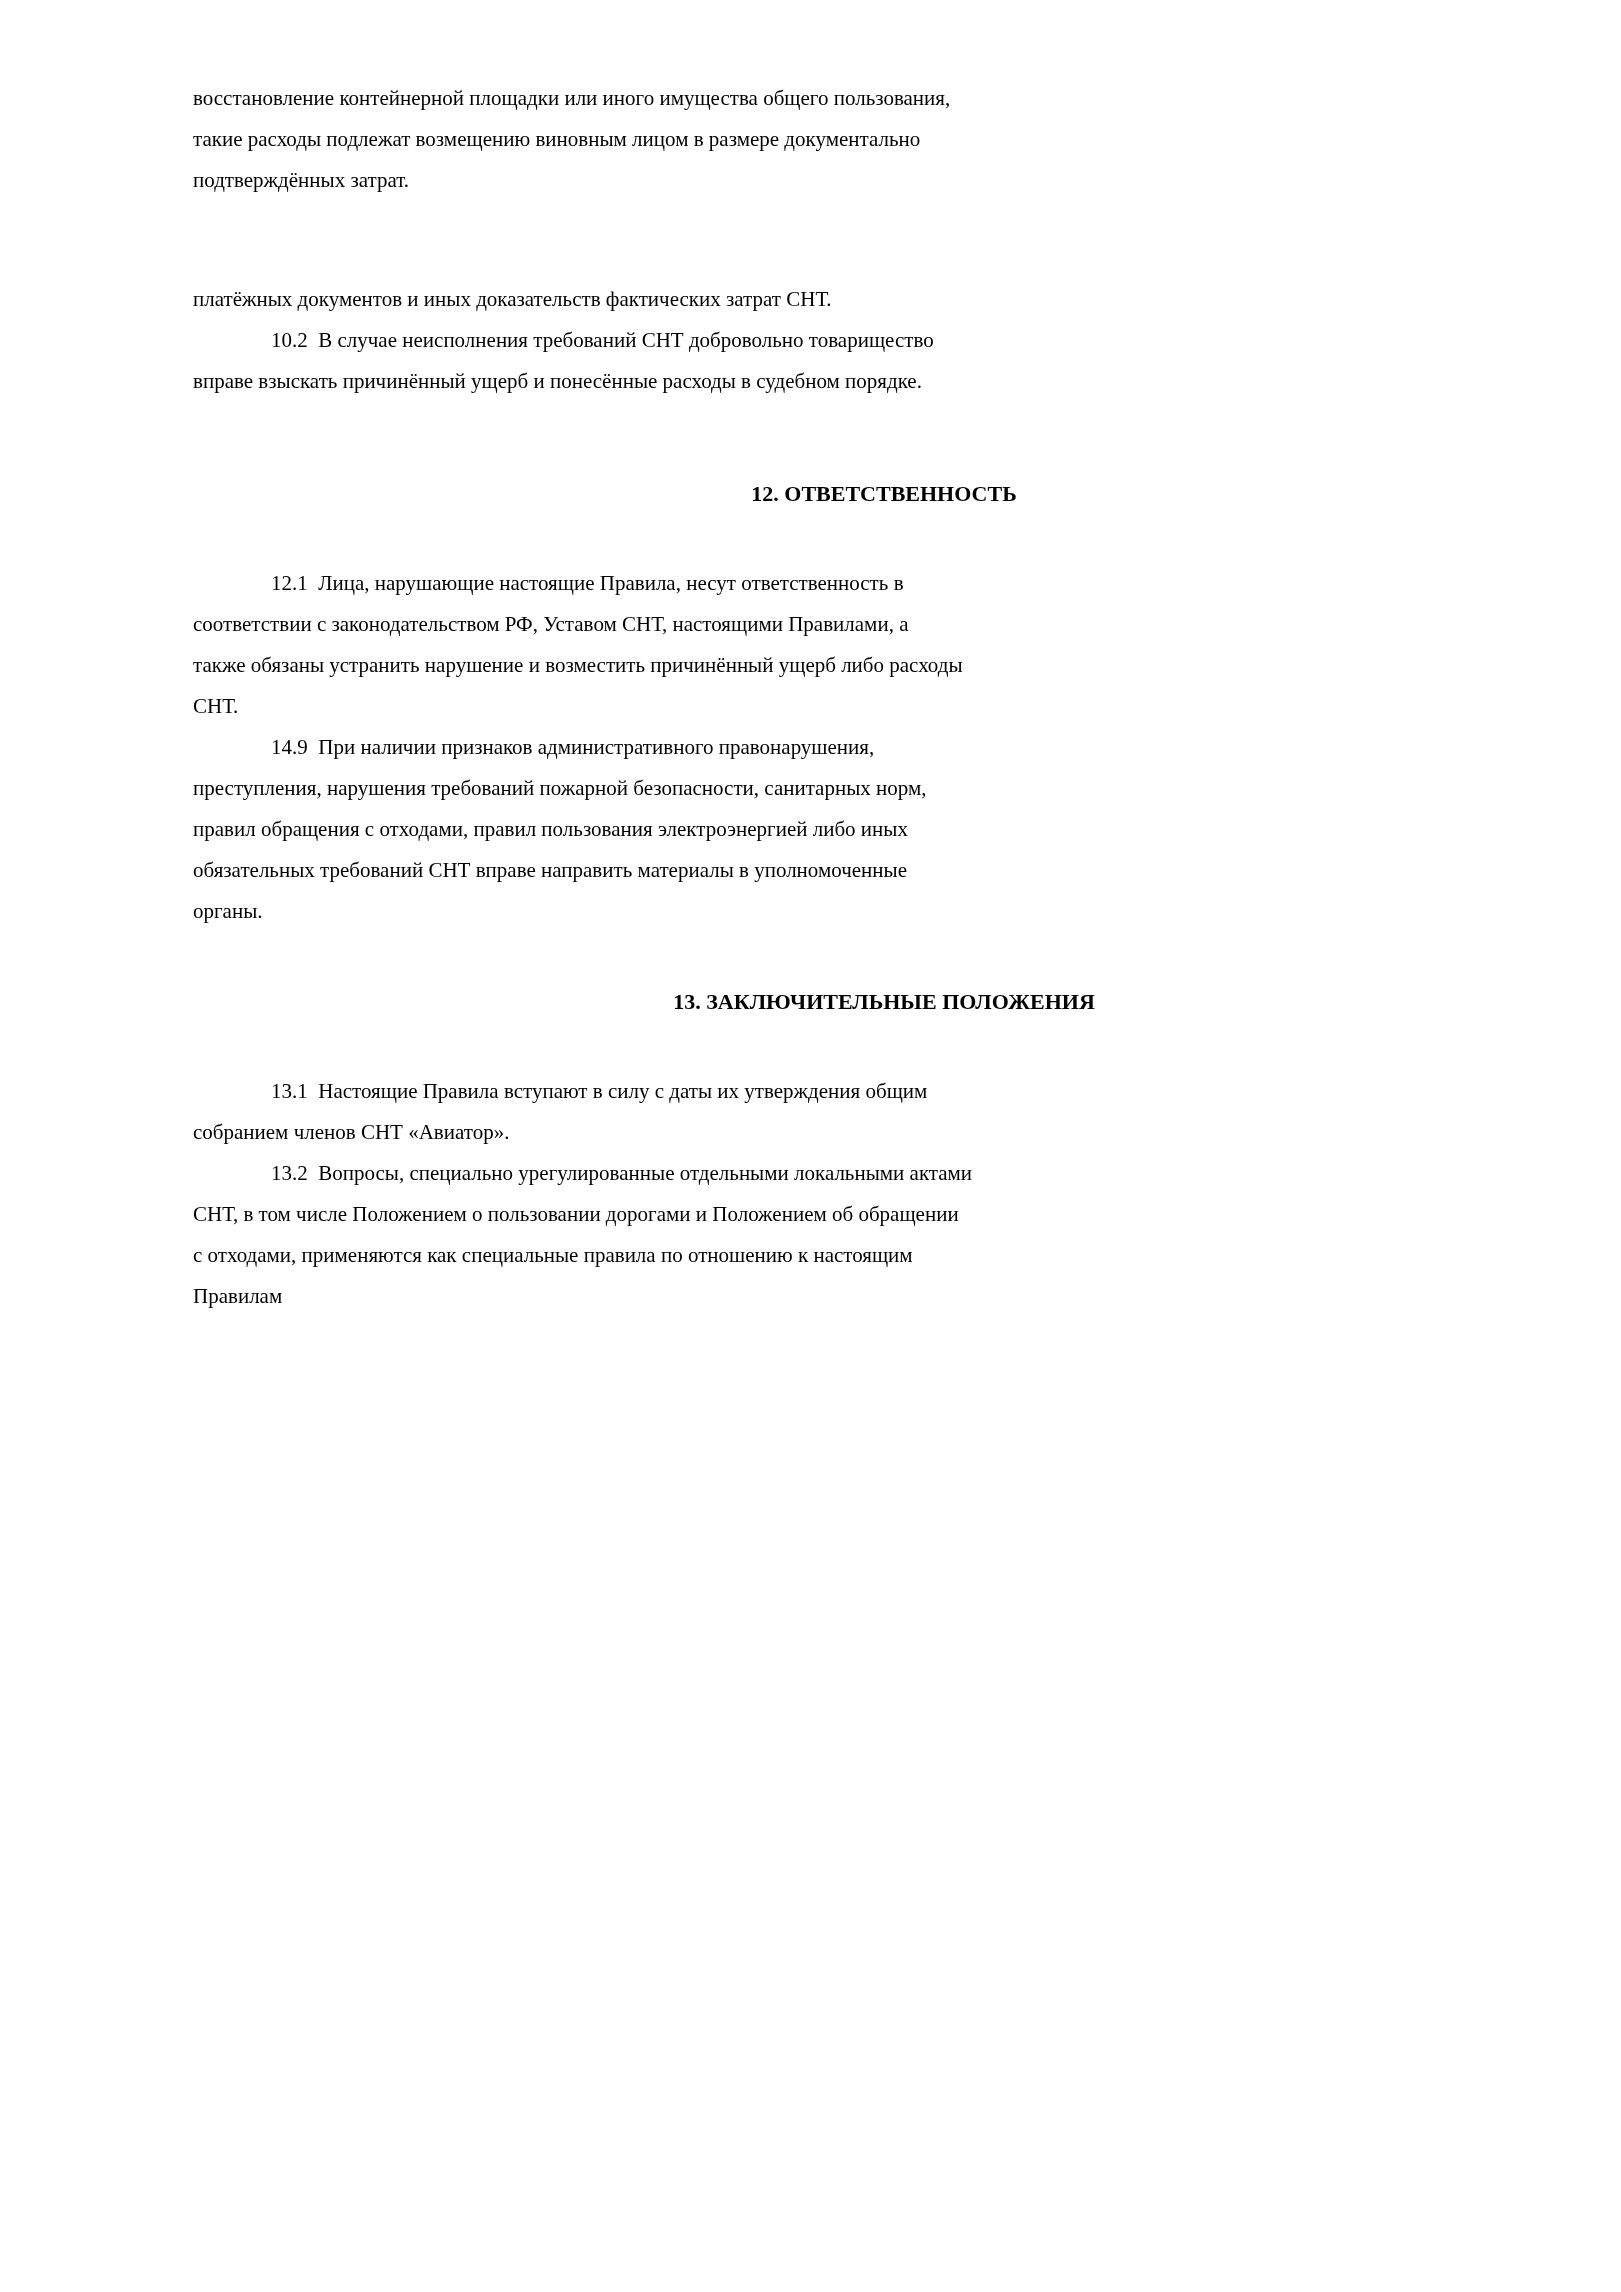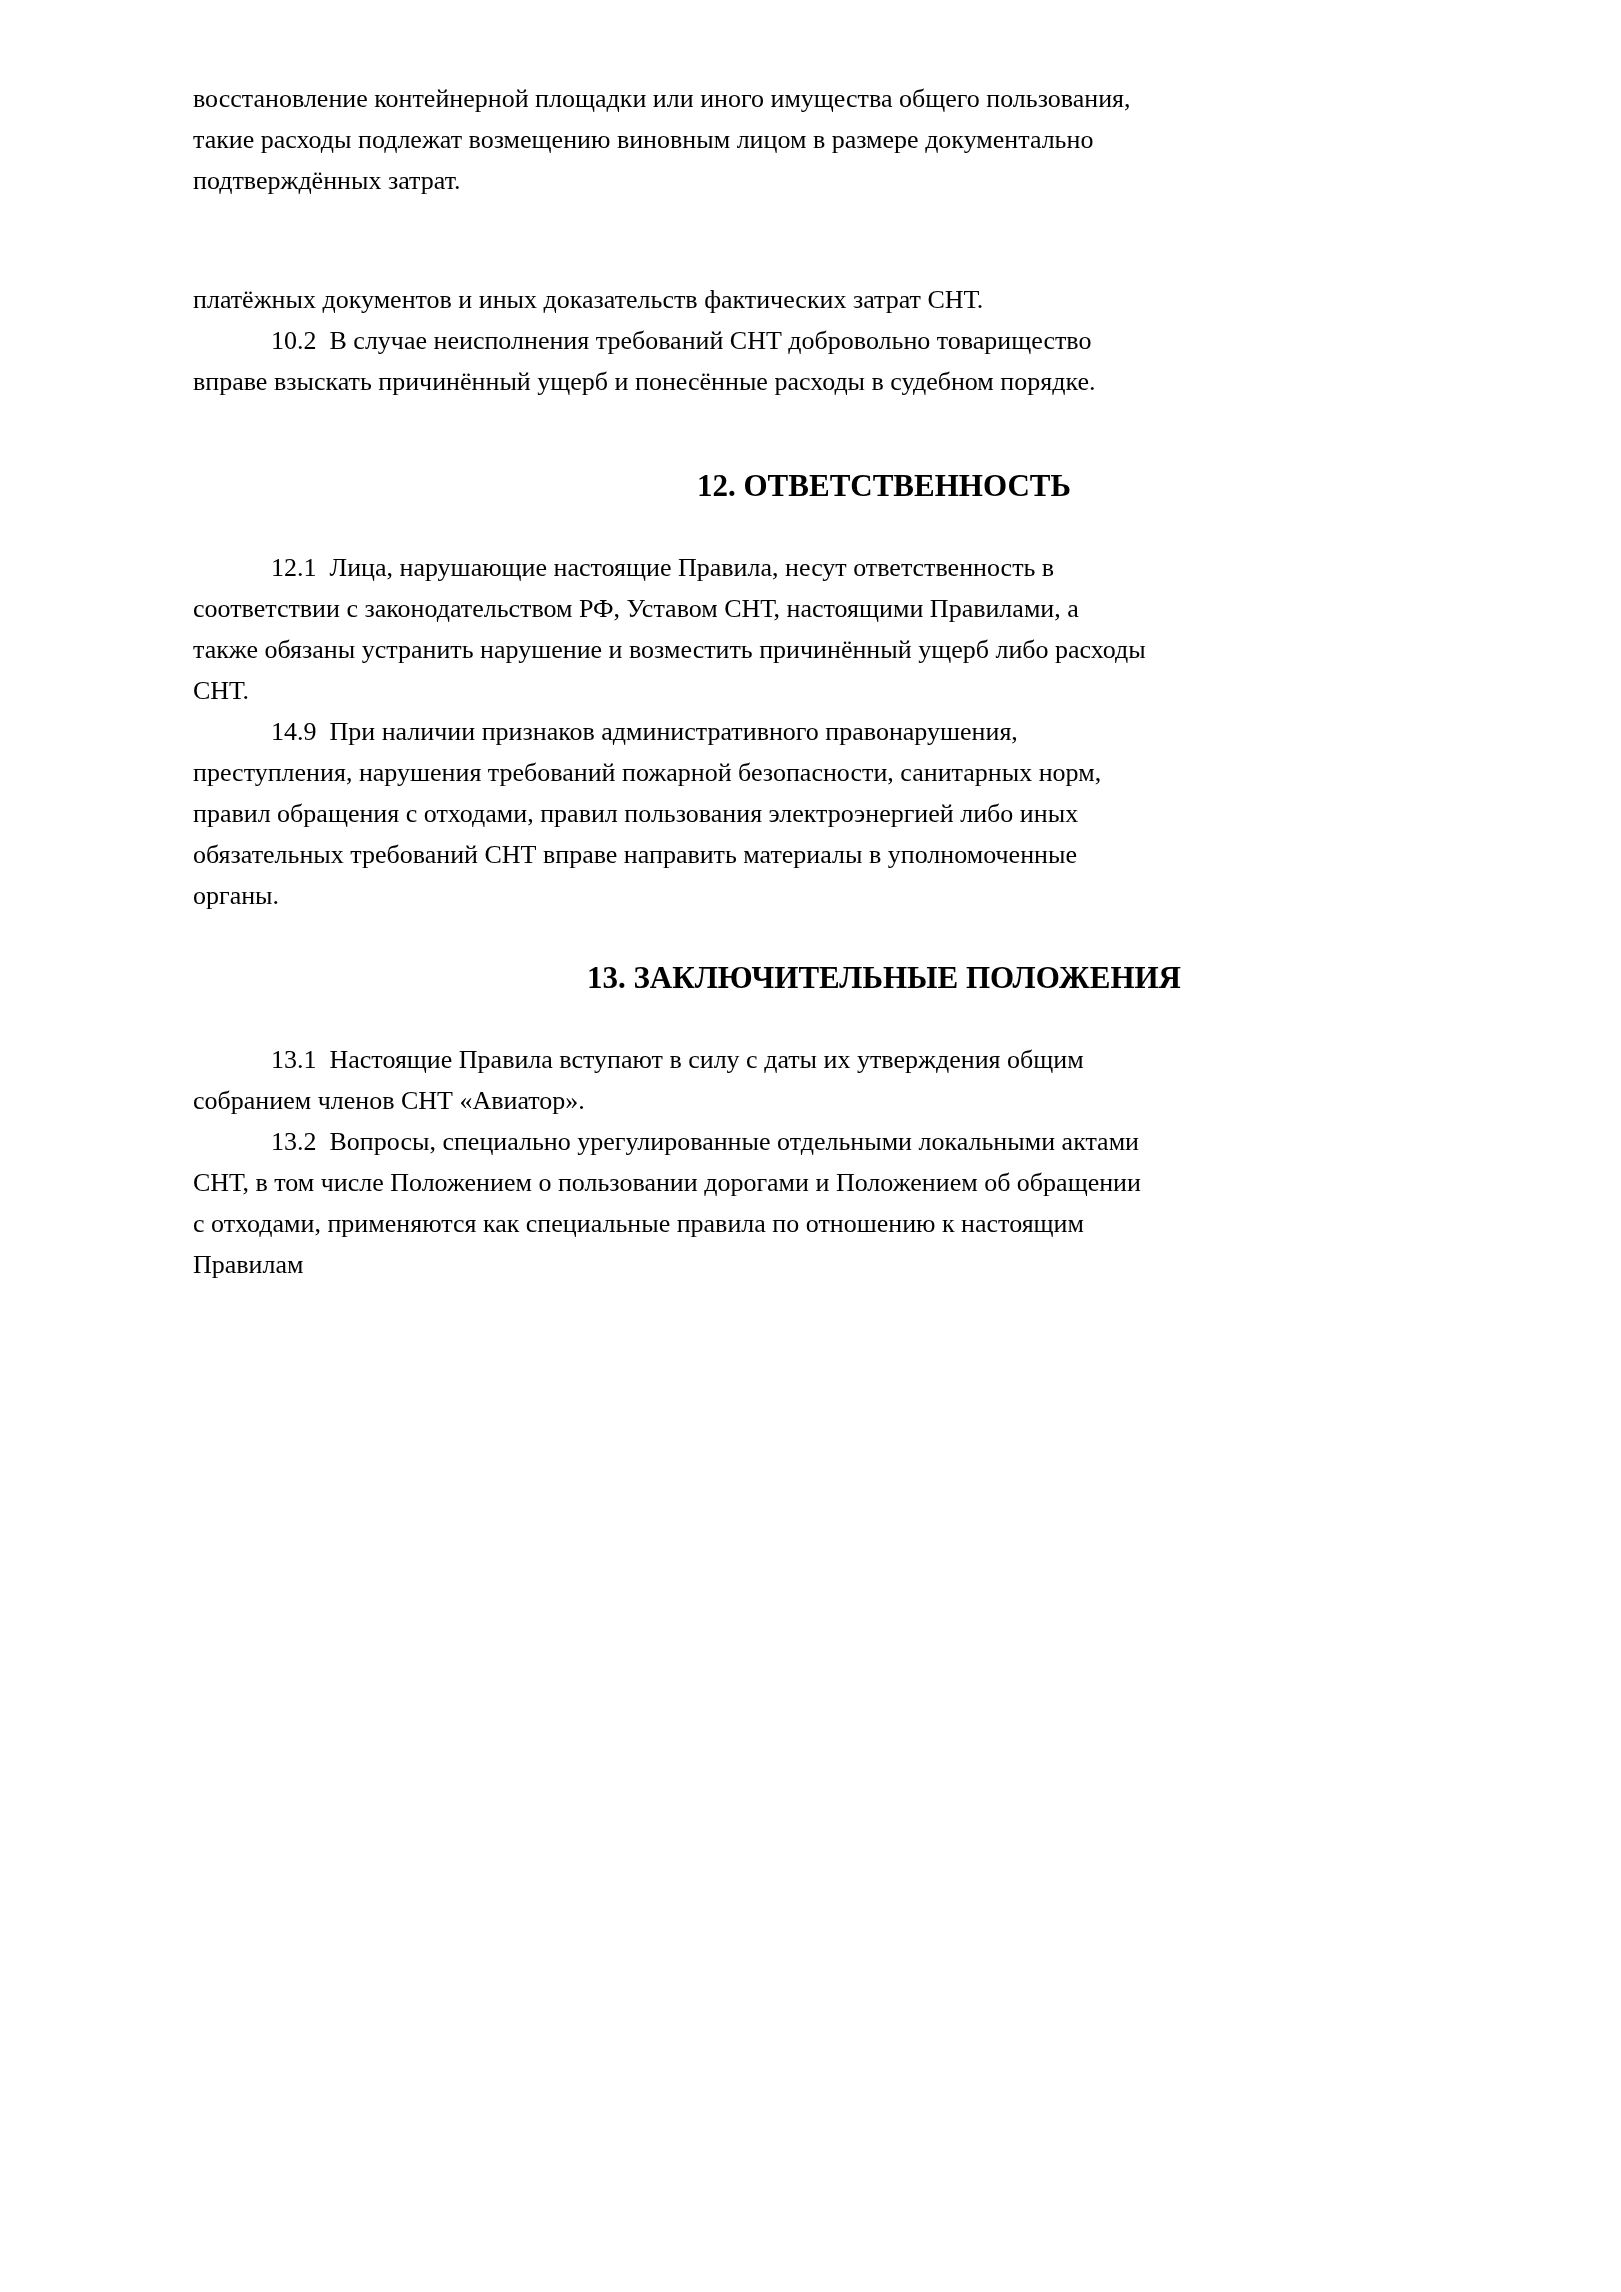--- a/index.html
+++ b/index.html
@@ -15,43 +15,43 @@
     font-family: "Liberation Serif", "DejaVu Serif", serif;
     color: #000000;
   }
   .page {
     position: absolute;
     left: 193px;
     top: 78px;
     width: 1382px;
   }
   .p {
-    font-size: 26px;
+    font-size: 21px;
     line-height: 41px;
     margin: 0;
     text-align: left;
     white-space: normal;
   }
   .line {
     display: block;
     white-space: nowrap;
   }
   .indent {
     padding-left: 78px;
   }
   .num {
     display: inline-block;
   }
   .gap-after-intro { height: 78px; }
   .heading {
     font-weight: bold;
-    font-size: 31px;
+    font-size: 22px;
     line-height: 41px;
     text-align: center;
-    margin: 0;
+    margin: 8px;
   }
   .gap-before-h12 { height: 63px; }
   .gap-after-heading { height: 41px; }
   .gap-before-h13 { height: 41px; }
 </style>
 </head>
 <body>
 
 <div class="page">
 

